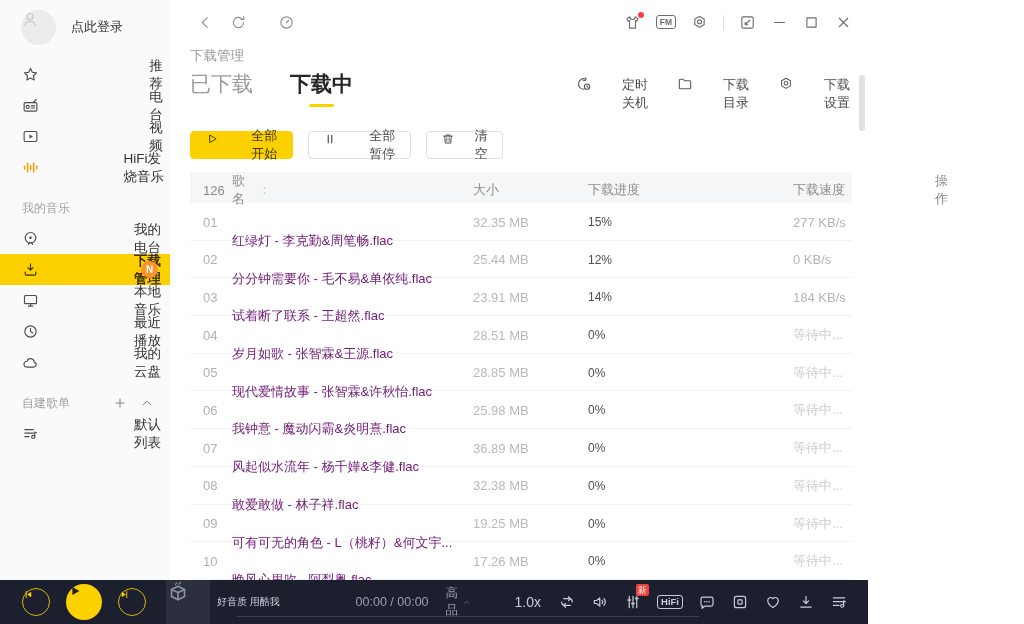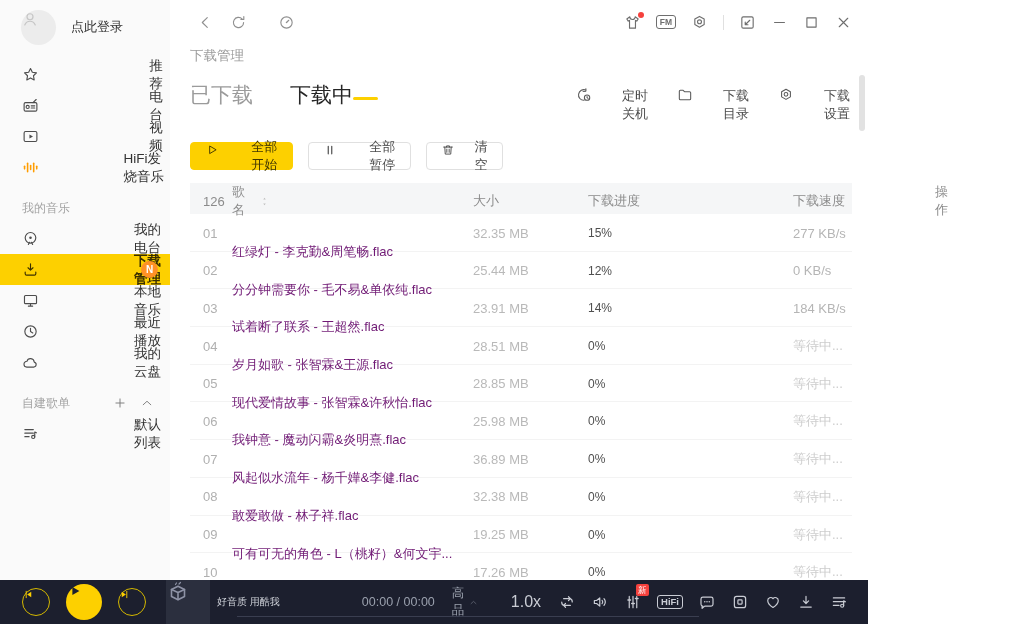--- a/index.html
+++ b/index.html
@@ -39,24 +39,24 @@
   .tb-recog { margin-left:15px; }
   .tb-right { margin-left:auto; display:flex; align-items:center; gap:15px; color:#6e6e6e; }
   .tb-right .nav-ic { color:#6e6e6e; }
   .skin-wrap { position:relative; }
   .skin-wrap::after { content:""; position:absolute; top:-2px; right:-3px; width:6px; height:6px; border-radius:50%; background:#f5413d; }
   .fm-chip { border:1.4px solid #6e6e6e; border-radius:3px; font-size:8.5px; font-weight:bold; padding:2px 3px; line-height:1; cursor:pointer; }
   .tb-div { width:1px; height:15px; background:#e0e0e0; }
 
   .page { padding:0 16px 0 20px; flex:1; min-height:0; display:flex; flex-direction:column; }
   .crumb { font-size:13.5px; color:#9b9b9b; margin-top:3px; }
-  .tabs-row { display:flex; align-items:flex-start; margin-top:16px; height:44px; }
+  .tabs-row { display:flex; align-items:flex-start; margin-top:5px; height:44px; }
   .tab { font-size:21px; cursor:pointer; }
   .tab.inactive { color:#9b9b9b; }
-  .tab.active { color:#262626; font-weight:normal; margin-left:37px; display:flex; flex-direction:row; align-items:center; }
+  .tab.active { color:#262626; font-weight:bold; margin-left:37px; display:flex; flex-direction:column; align-items:center; }
   .tab-underline { width:25px; height:3px; border-radius:2px; background:#fdd000; margin-top:6px; }
   .head-actions { margin-left:auto; display:flex; gap:27px; padding-top:6px; }
   .h-act { display:flex; align-items:center; gap:6px; font-size:13px; color:#4a4a4a; cursor:pointer; }
   .h-act svg { width:16px; height:16px; color:#5a5a5a; }
 
   .toolbar { display:flex; gap:15px; margin-top:17px; }
   .btn { height:28px; display:flex; align-items:center; gap:7px; font-size:13px; border-radius:4px; padding:0 14px; cursor:pointer; background:#fff; border:1px solid #e0e0e0; color:#4a4a4a; }
   .btn svg { width:14px; height:14px; }
   .btn.primary { background:#fdd000; border:1px solid #fdd000; color:#3f3500; }
 
@@ -89,21 +89,21 @@
   .pbtn.small svg { width:11px; height:11px; }
   .pbtn.big { width:36px; height:36px; background:#fdd000; color:#1c1f2e; }
   .pbtn.big svg { width:14px; height:14px; margin-left:2px; }
   .album { width:44px; height:44px; background:#2b2f3e; margin-left:20px; display:flex; align-items:center; justify-content:center; color:#8e93a6; flex-shrink:0; }
   .album svg { width:24px; height:24px; }
   .slogan { margin-left:7px; font-size:10px; color:#d0d3da; white-space:nowrap; }
   .seek-line { position:absolute; left:237px; width:462px; bottom:7px; height:1px; background:#3a3e50; }
   .ptime { margin-left:auto; font-size:12.5px; color:#9aa0ad; white-space:nowrap; }
   .pquality { margin-left:17px; font-size:12.5px; color:#9aa0ad; display:flex; align-items:center; gap:3px; cursor:pointer; }
   .pquality svg { width:9px; height:9px; color:#787e8c; }
-  .pspeed { margin-left:22px; font-size:16px; color:#c9ccd4; cursor:pointer; }
+  .pspeed { margin-left:32px; font-size:14px; color:#c9ccd4; cursor:pointer; }
   .picons { display:flex; align-items:center; gap:15px; margin-left:17px; color:#c9ccd4; }
   .picon { width:18px; height:18px; display:flex; align-items:center; justify-content:center; cursor:pointer; position:relative; }
   .picon svg { width:18px; height:18px; }
   .hifi-chip { border:1.3px solid #c9ccd4; border-radius:3px; font-size:9.5px; font-weight:bold; padding:1.5px 3px; line-height:1; cursor:pointer; }
   .new-badge { position:absolute; top:-9px; right:-7px; background:#f5413d; color:#fff; font-size:8.5px; padding:1px 2.5px; border-radius:2px; line-height:1.2; }
 </style>
 </head>
 <body>
 
 <div class="app">

